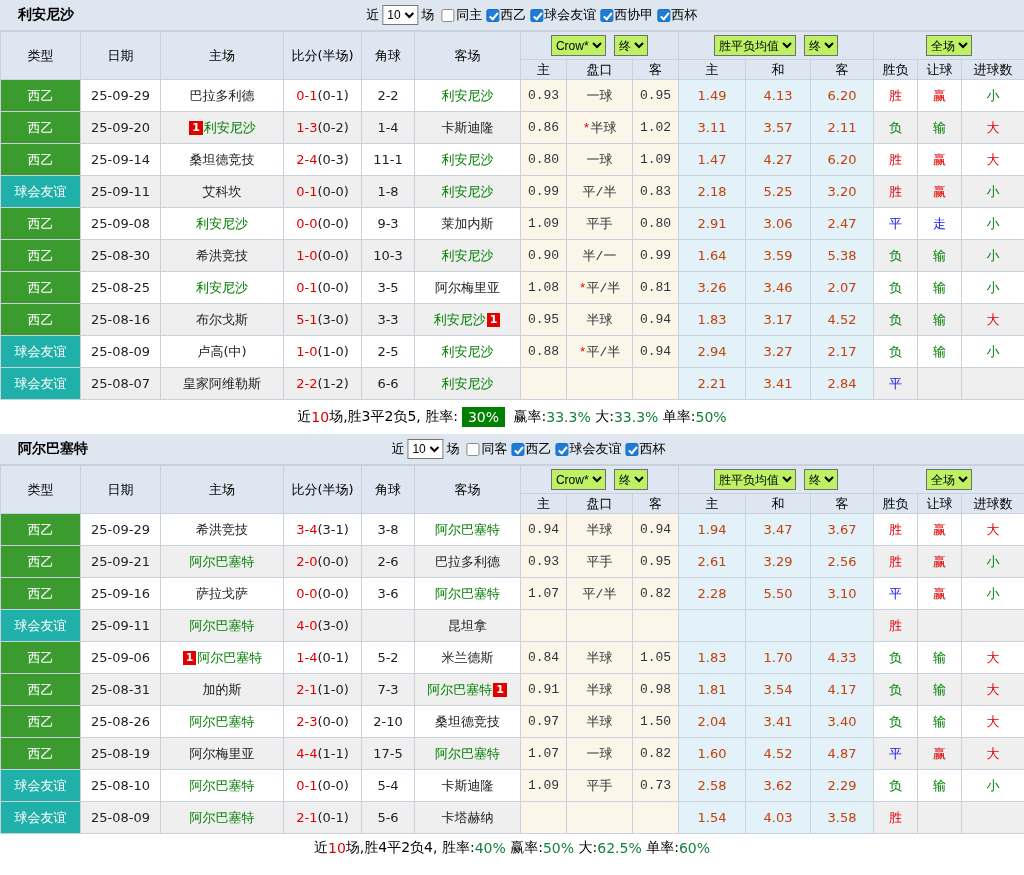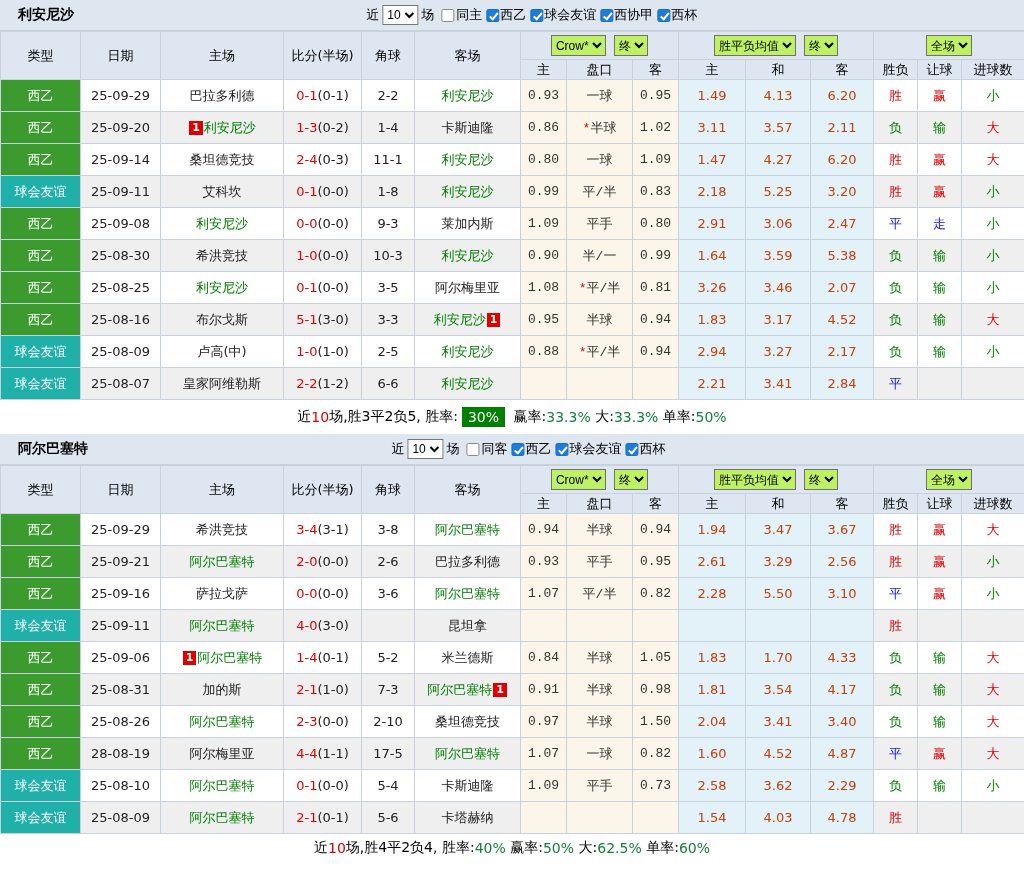--- a/index.html
+++ b/index.html
@@ -505,21 +505,21 @@
               <td class="odds-cell">1.50</td>
               <td class="avg-cell">2.04</td>
               <td class="avg-cell">3.41</td>
               <td class="avg-cell">3.40</td>
               <td class="c-g">负</td>
               <td class="c-g">输</td>
               <td class="c-r">大</td>
             </tr>
             <tr class="even">
               <td class="type-green">西乙</td>
-              <td>28-08-19</td>
+              <td>25-08-19</td>
               <td><span>阿尔梅里亚</span></td>
               <td><span class="ft">4-4</span><span class="ht">(1-1)</span></td>
               <td>17-5</td>
               <td><span class="team-green">阿尔巴塞特</span></td>
               <td class="odds-cell">1.07</td>
               <td class="odds-cell">一球</td>
               <td class="odds-cell">0.82</td>
               <td class="avg-cell">1.60</td>
               <td class="avg-cell">4.52</td>
               <td class="avg-cell">4.87</td>
@@ -549,21 +549,21 @@
               <td>25-08-09</td>
               <td><span class="team-green">阿尔巴塞特</span></td>
               <td><span class="ft">2-1</span><span class="ht">(0-1)</span></td>
               <td>5-6</td>
               <td><span>卡塔赫纳</span></td>
               <td class="odds-cell"></td>
               <td class="odds-cell"></td>
               <td class="odds-cell"></td>
               <td class="avg-cell">1.54</td>
               <td class="avg-cell">4.03</td>
-              <td class="avg-cell">4.78</td>
+              <td class="avg-cell">3.58</td>
               <td class="c-r">胜</td>
               <td class="c-k"></td>
               <td class="c-k"></td>
             </tr>
           </tbody>
     </table>
     <div class="summary">
           <span class="s-k">近</span>
           <span class="s-r">10</span>
           <span class="s-k">场,胜4平2负4, 胜率:</span>

